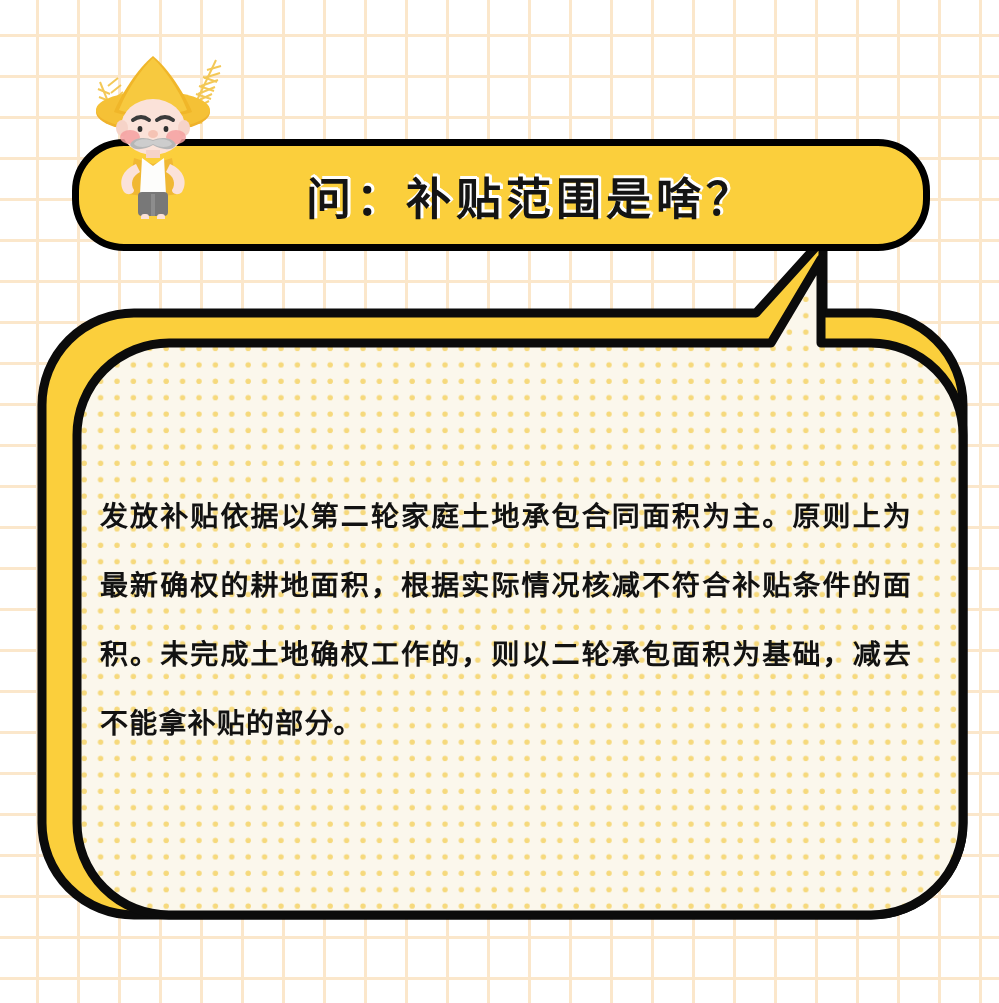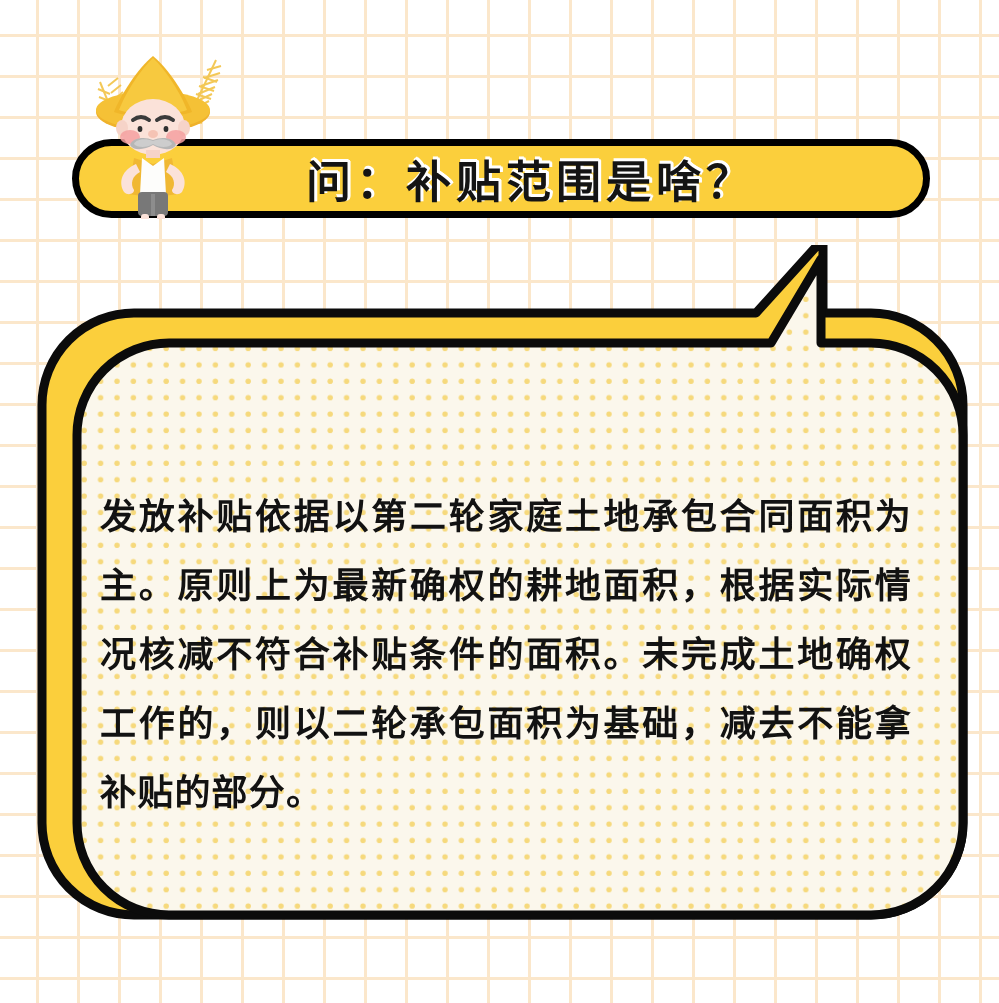--- a/index.html
+++ b/index.html
@@ -36,21 +36,21 @@
     background-position: -5px -7px;
     opacity: .85;
   }
 
   
   .title-pill {
     position: absolute;
     left: 72px;
     top: 139px;
     width: 858px;
-    height: 79px;
+    height: 112px;
     background: #fbcf3c;
     border: 7px solid #000000;
     border-radius: 52px;
     box-sizing: border-box;
     z-index: 6;
   }
   .title-text {
     position: absolute;
     left: 0;
     top: 0;
@@ -107,21 +107,21 @@
   .corner-sq.bl { left: 94px;  top: 859px; }
   .corner-sq.br { left: 900px; top: 859px; }
 
   
   .body-text {
     position: absolute;
     left: 100px;
     top: 482px;
     width: 812px;
     z-index: 5;
-    font-size: 36px;
+    font-size: 28px;
     line-height: 69px;
     font-weight: 700;
     color: #121212;
     letter-spacing: 1.2px;
     text-align: justify;
     text-justify: inter-character;
   }
   .body-text p { margin: 0; }
 </style>
 </head>

